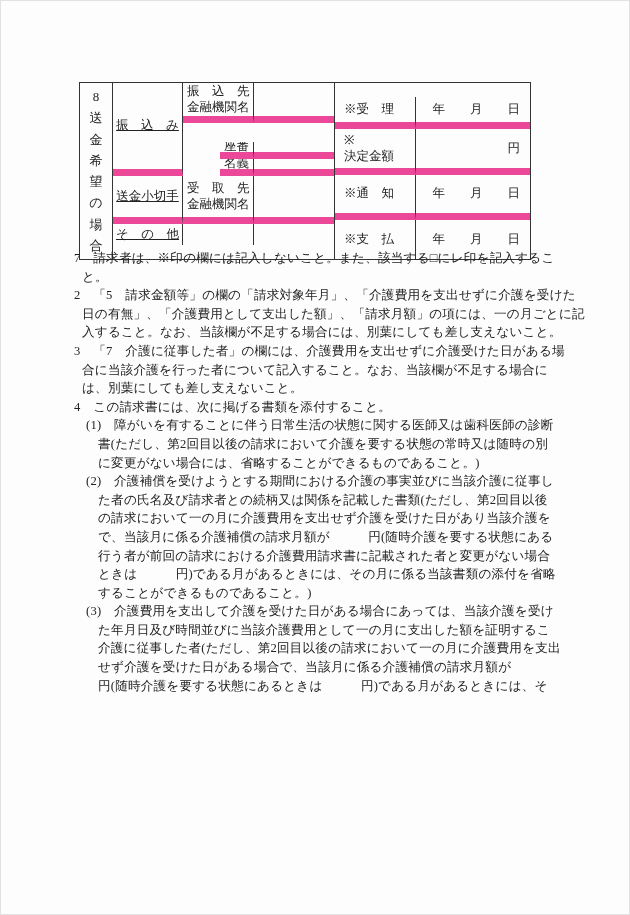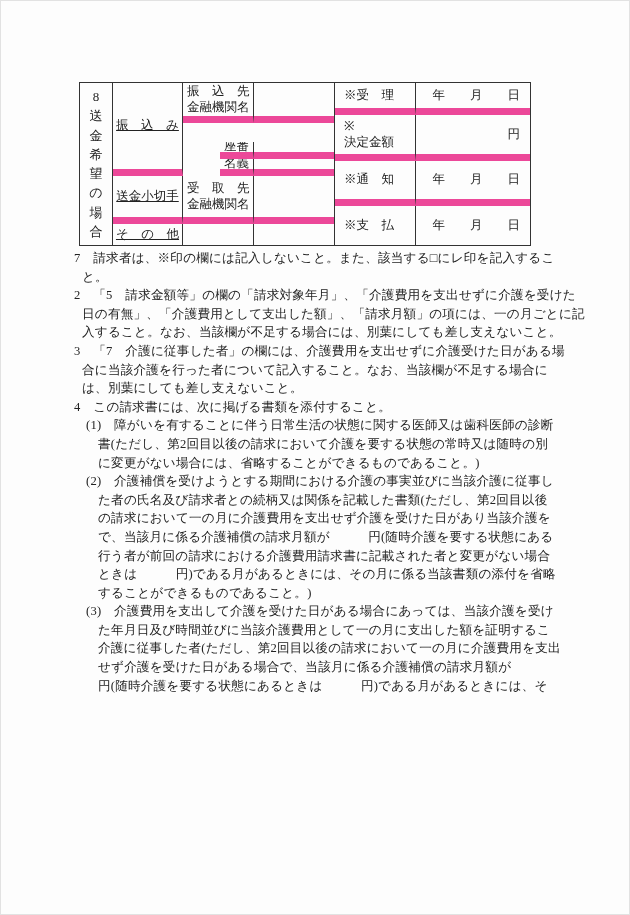--- a/index.html
+++ b/index.html
@@ -10,21 +10,21 @@
     overflow:hidden;
   }
   
   .ftable { position:absolute; left:79px; top:82px; display:flex; border:1px solid #333333; background:#fdfdfd; }
   .bline { border-right:1px solid #333333; }
   .colA {
     width:32px; display:flex; flex-direction:column; justify-content:space-between;
     align-items:center; padding:7px 0; font-size:13px; line-height:1;
   }
   .panelB { display:grid; grid-template-columns:70px 71px 80px; grid-template-rows:40px 19px 17px 17px 48px 21px; }
-  .panelC { display:grid; grid-template-columns:81px 114px; grid-template-rows:32px 46px 45px 39px; }
+  .panelC { display:grid; grid-template-columns:81px 114px; grid-template-rows:32px 46px 45px 39px;margin-top:14px; }
   .cell { font-size:12.5px; display:flex; align-items:center; box-sizing:border-box; line-height:1.25; overflow:hidden; }
   .br { border-right:1px solid #333333; }
   .bb { border-bottom:7px solid #ec4899; }
   .center { justify-content:center;text-decoration:underline; }
   .two-line { flex-direction:column; align-items:flex-start; justify-content:center; padding-left:4px; }
   .lab { padding-left:4px;margin-left:37px; }
   .span-rows { grid-row:1 / 5; grid-column:1; }
   .chkrow { grid-row:2; grid-column:2 / 4; padding-left:4px; }
   .chkrow .chk1 { display:inline-block; width:92px; }
   .labC { padding-left:9px; }

